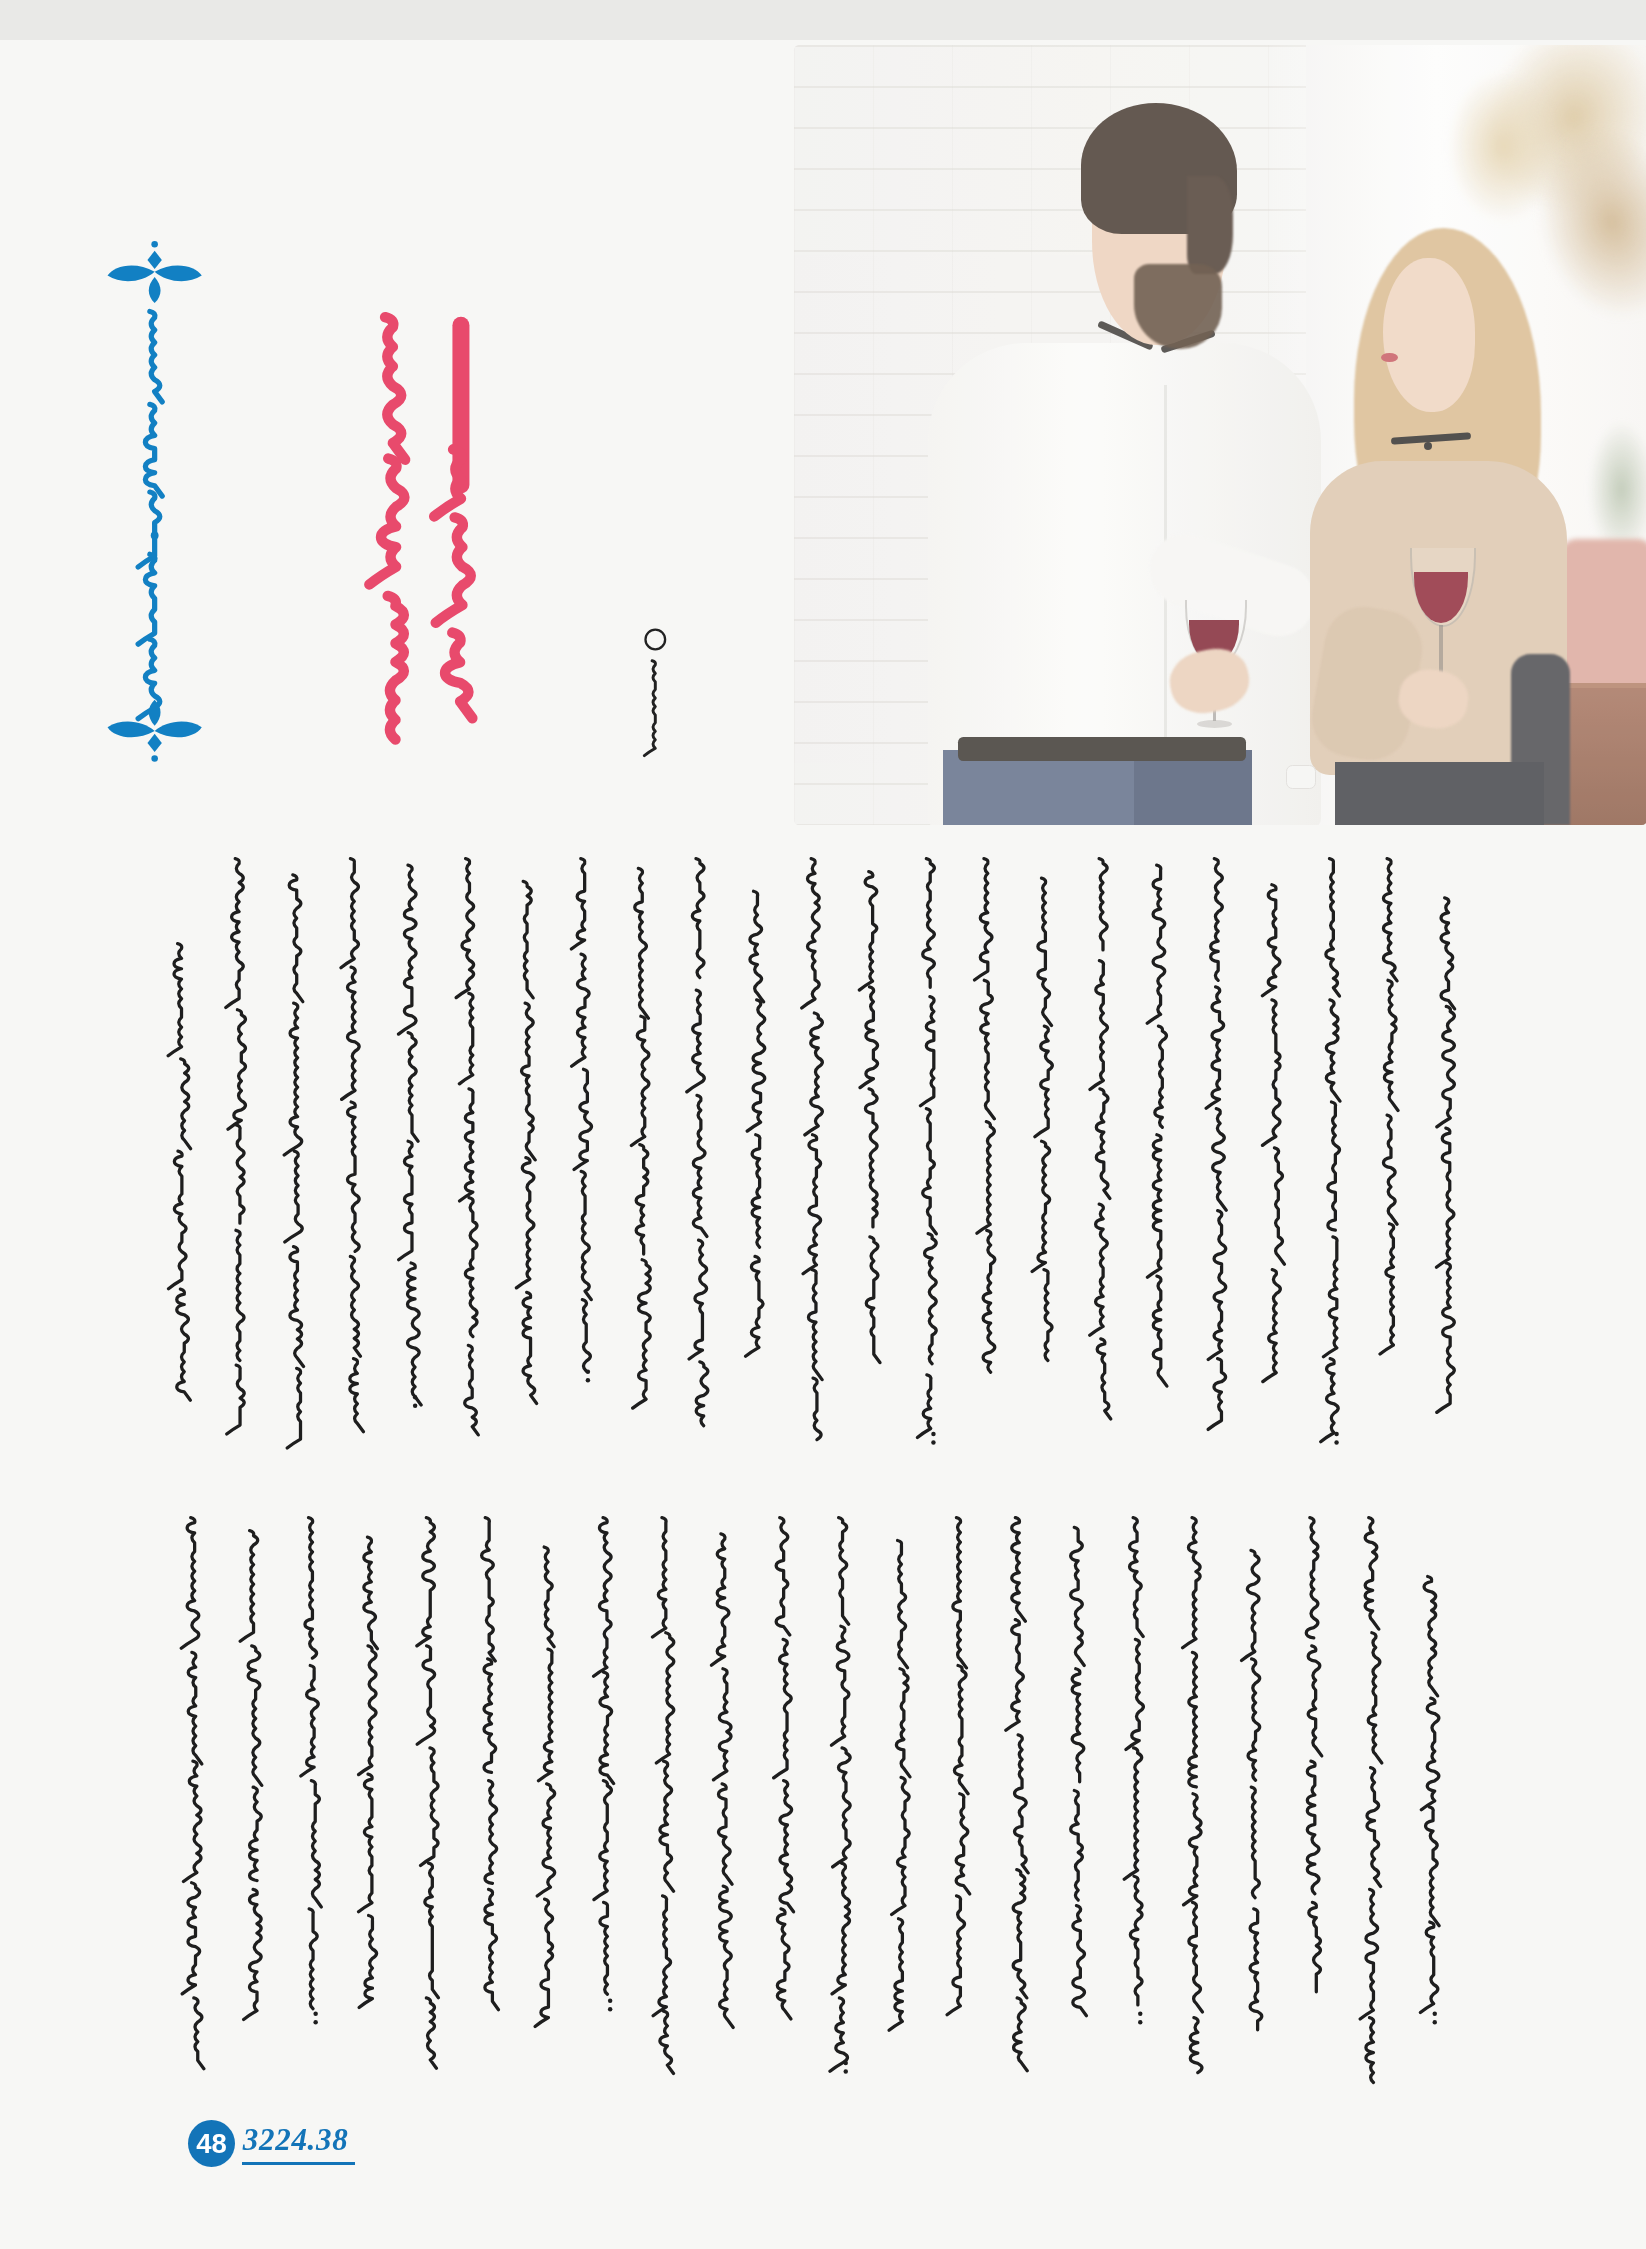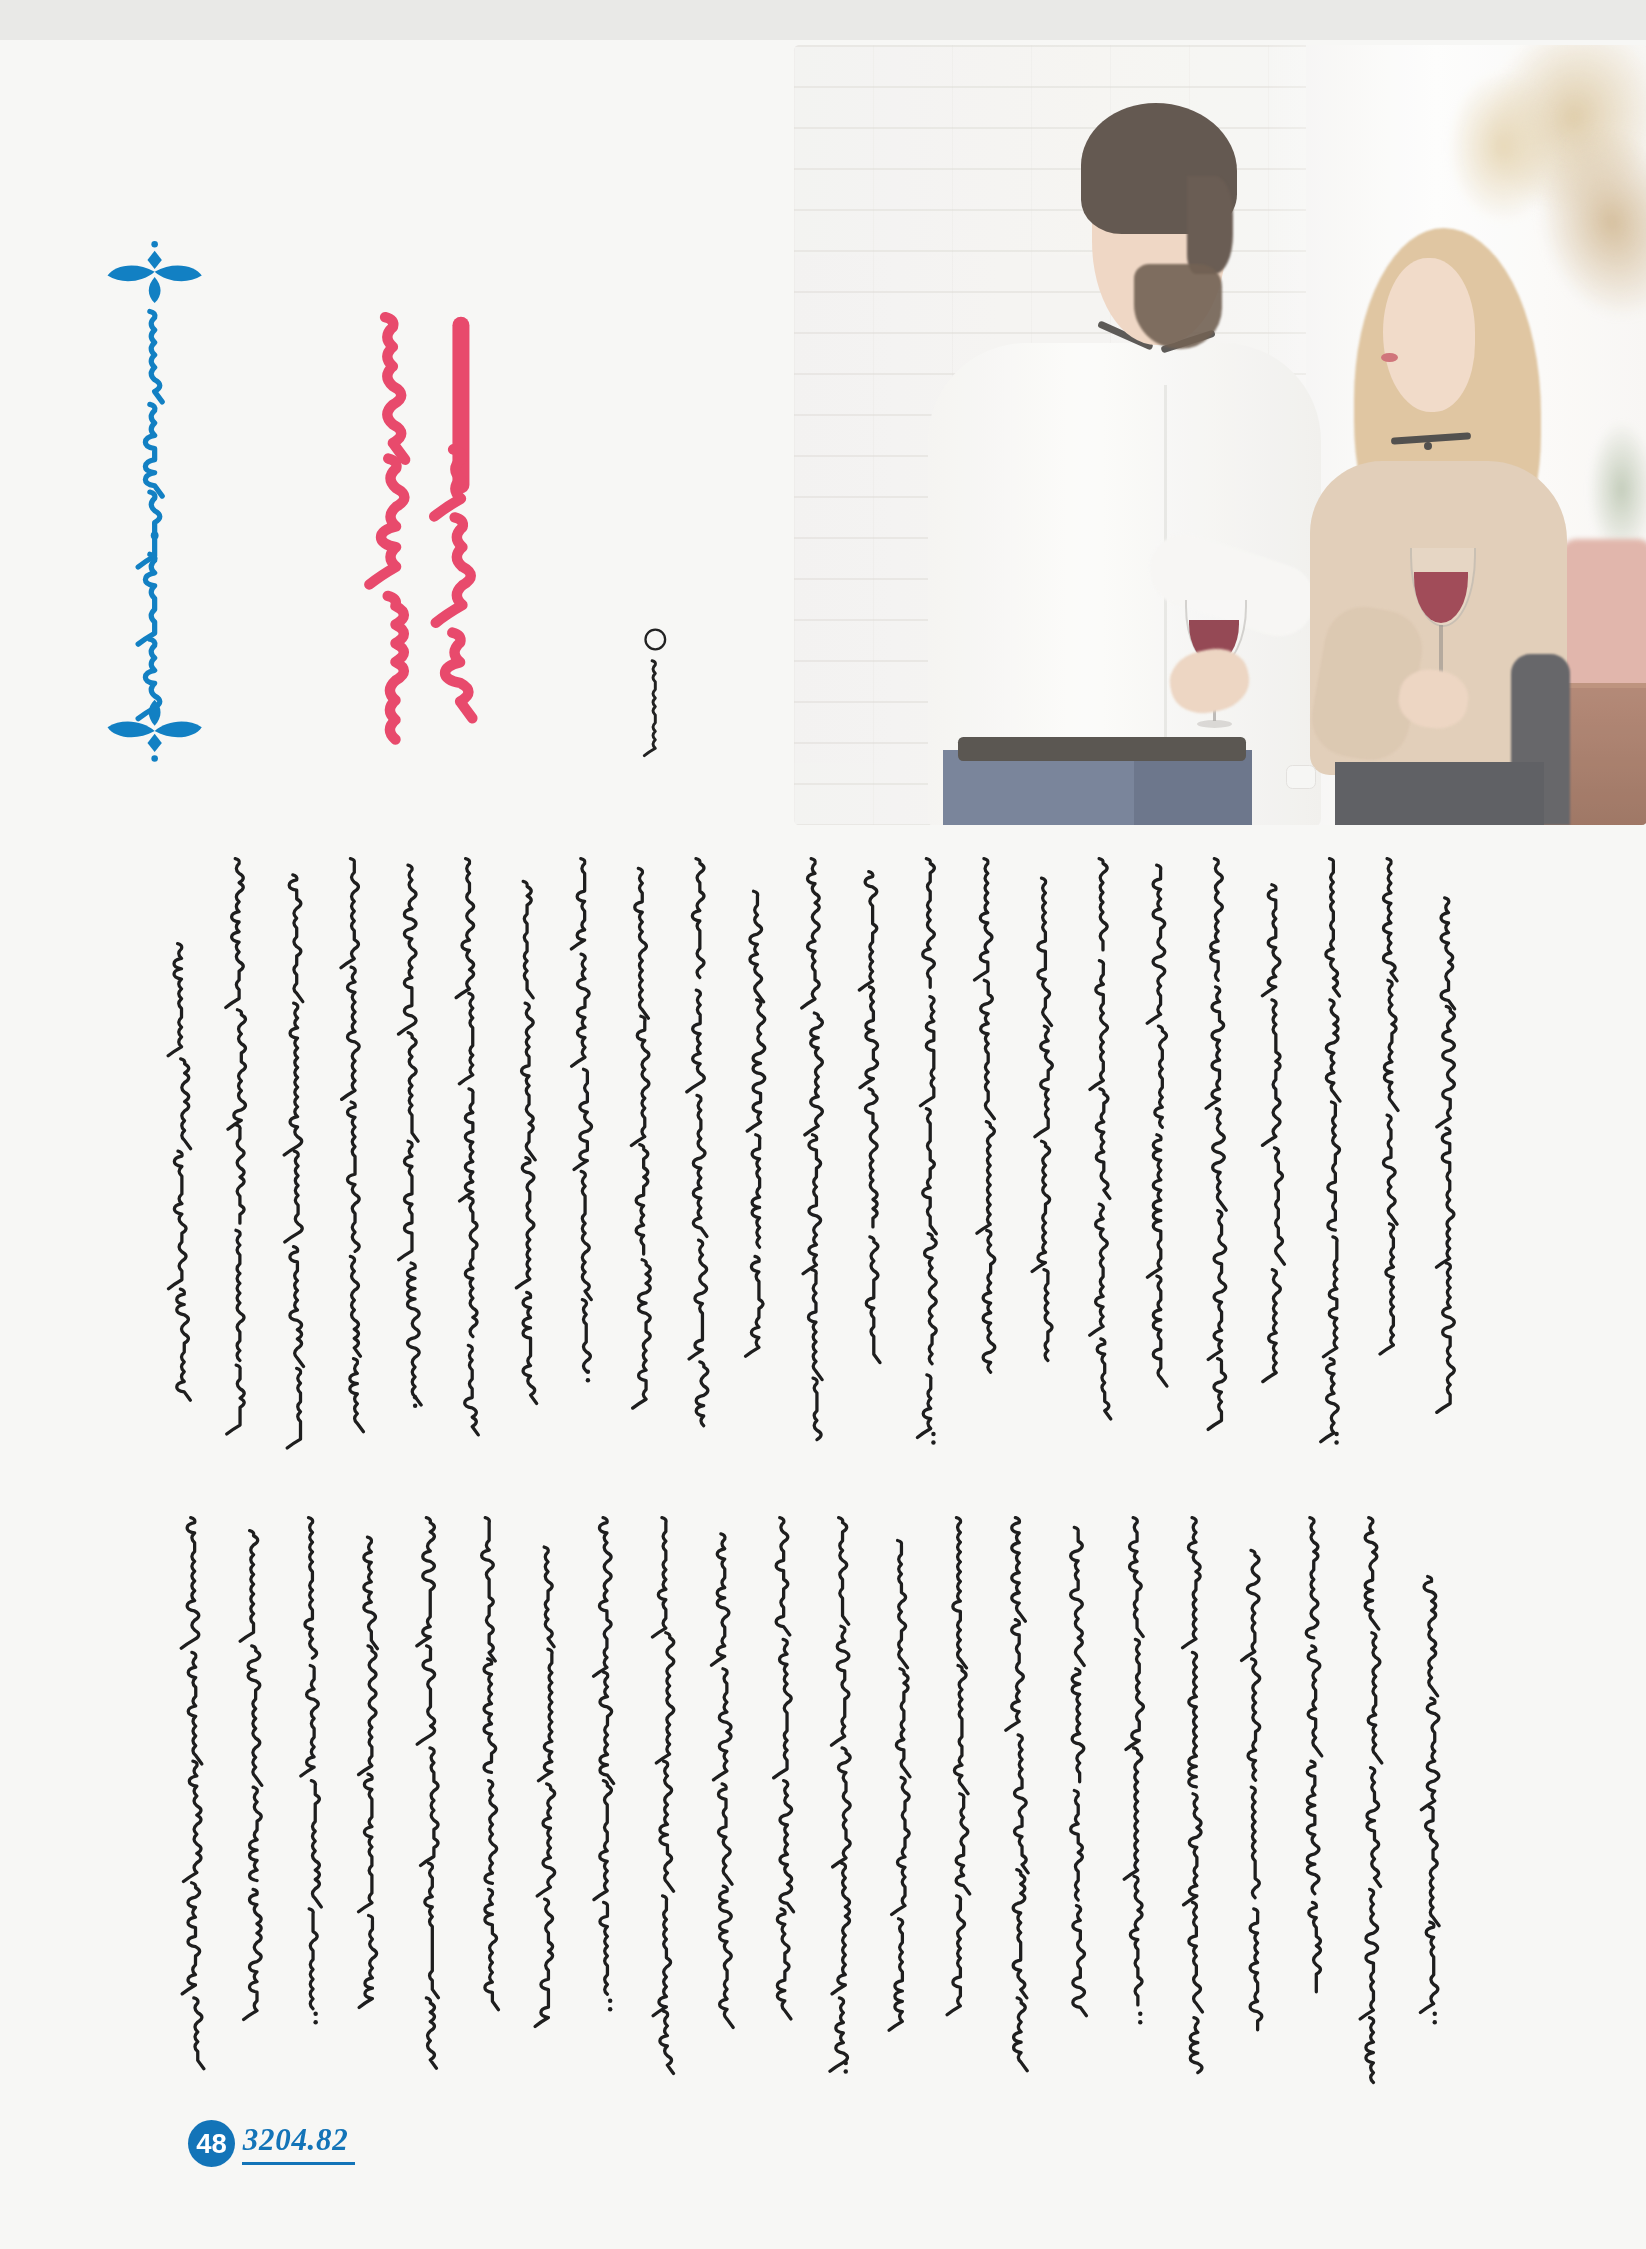--- a/index.html
+++ b/index.html
@@ -501,17 +501,17 @@
       <div class="stem" style="left:29.4px;top:77px;width:3.3px;height:60px;"></div>
       <div class="foot" style="left:13px;top:136px;width:37px;height:7.9px;"></div>
     </div>
     <div class="hand" style="left:605px;top:625px;width:69px;height:58px;transform:rotate(8deg);"></div>
 
     <div class="photo-wash"></div>
   </div>
 
   <div class="footer">
     <span class="badge" style="background: rgb(19, 116, 184);">48</span>
-    <span class="issue" style="color: rgb(19, 116, 184); border-bottom-color: rgb(19, 116, 184);">3204.82</span>
+    <span class="issue" style="color: rgb(19, 116, 184); border-bottom-color: rgb(19, 116, 184);">3224.38</span>
   </div>
 
 </div>
 
 
 </body></html>

